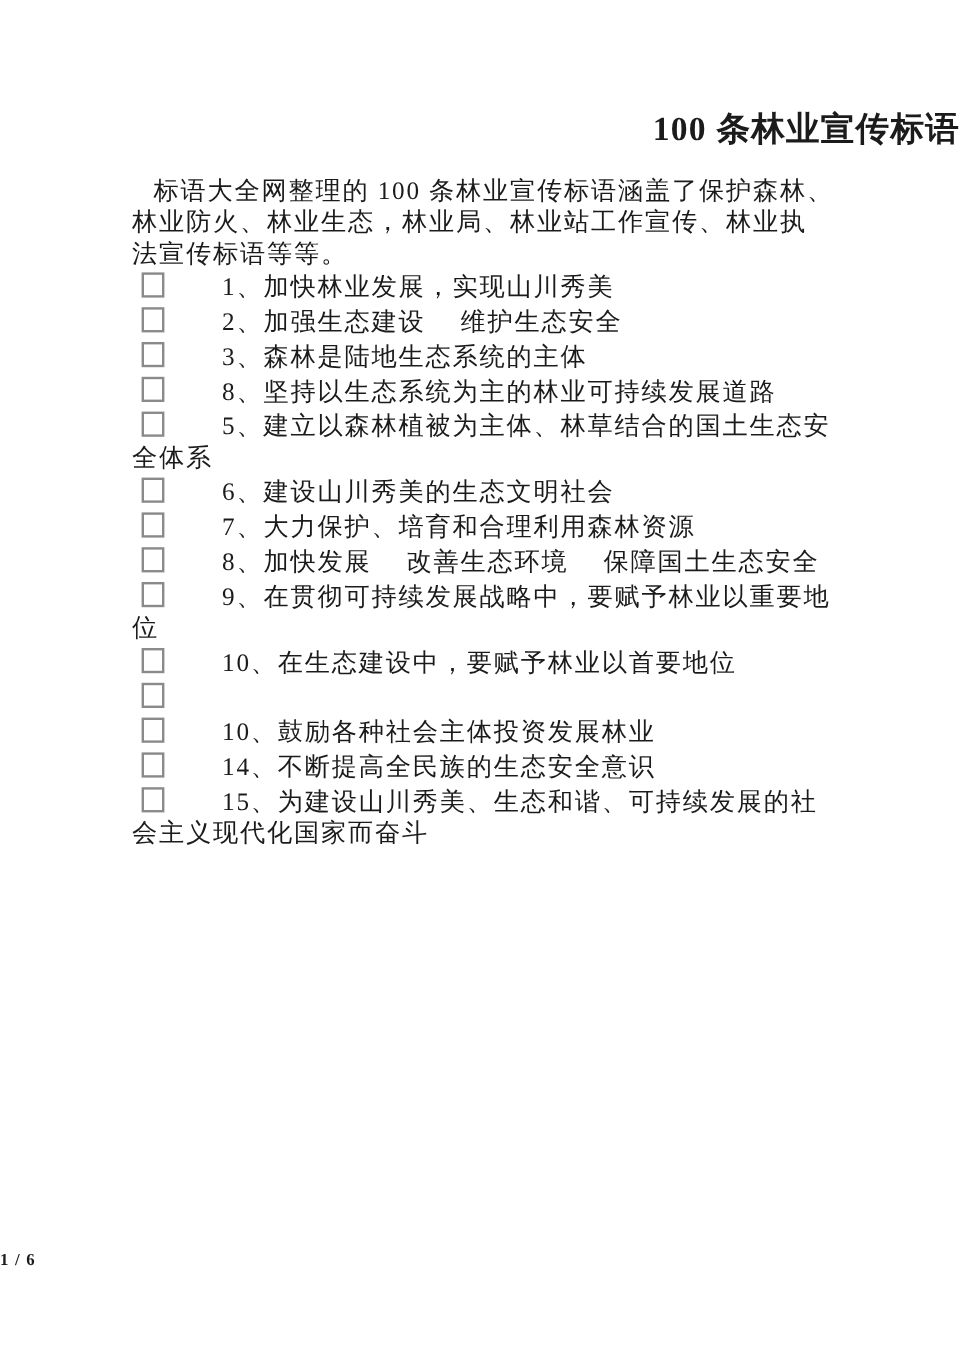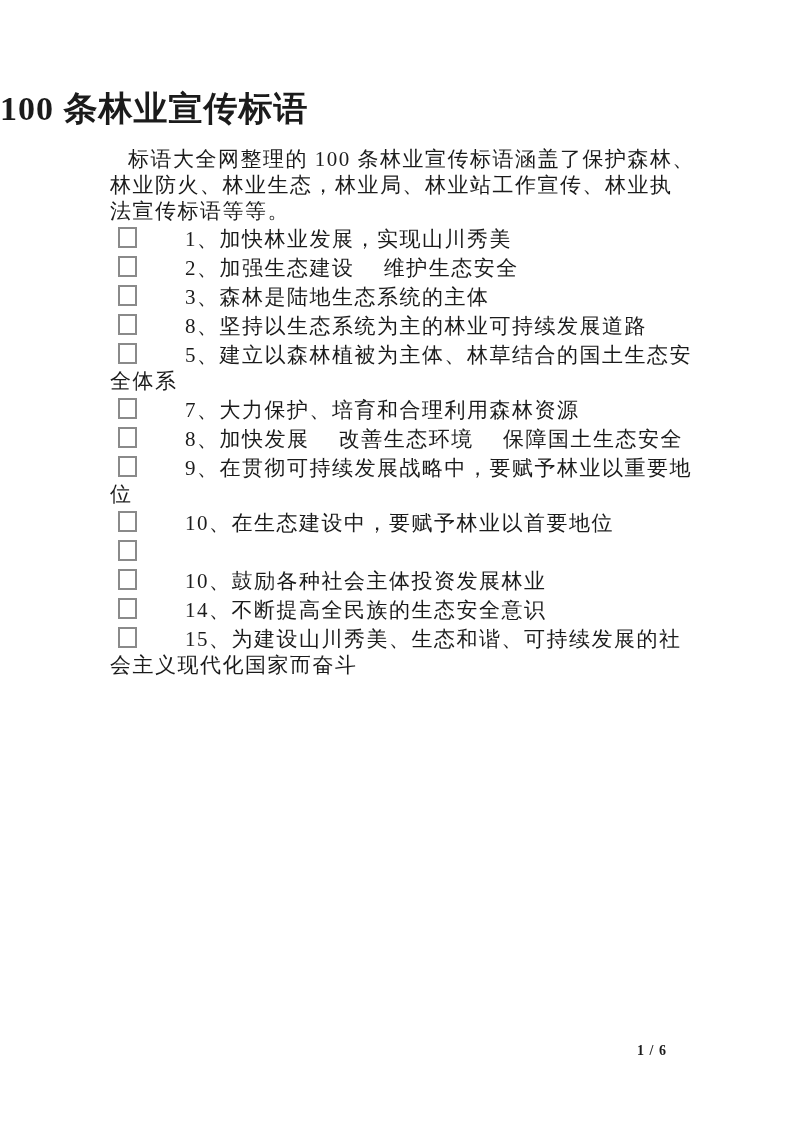--- a/index.html
+++ b/index.html
@@ -11,22 +11,22 @@
   .page {
     position: relative;
     width: 800px; height: 1132px;
     background: #ffffff;
     overflow: hidden;
   }
   .title {
     margin: 0;
     padding-top: 86px;
     line-height: 46px;
-    text-align: left;
-    font-size: 34px;
+    text-align: right;
+    font-size: 28px;
     font-weight: bold;
     letter-spacing: 1px;
   }
   .content {
     width: 598px;
     margin-left: 110px;
     font-size: 21px;
     line-height: 26px;
     letter-spacing: 1.5px;
   }
@@ -46,21 +46,21 @@
     border: 2px solid #8a8a8a;
     background: #ffffff;
     vertical-align: -2px;
   }
   .tab { display: inline-block; width: 48px; }
   .footer {
     position: absolute;
     top: 1041px;
     left: 0;
     width: 667px;
-    text-align: right;
+    text-align: left;
     font-size: 14px;
     font-weight: bold;
     letter-spacing: 1px;
     line-height: 20px;
   }
 </style>
 </head>
 <body>
 
 <div class="page">
@@ -69,20 +69,21 @@
     <p class="intro">标语大全网整理的 100 条林业宣传标语涵盖了保护森林、
 林业防火、林业生态，林业局、林业站工作宣传、林业执
 法宣传标语等等。</p>
     <div id="slogan-list">
         <p class="item"><span class="checkbox"></span><span class="tab"></span><span class="item-text">1、加快林业发展，实现山川秀美</span></p>
         <p class="item"><span class="checkbox"></span><span class="tab"></span><span class="item-text">2、加强生态建设　 维护生态安全</span></p>
         <p class="item"><span class="checkbox"></span><span class="tab"></span><span class="item-text">3、森林是陆地生态系统的主体</span></p>
         <p class="item"><span class="checkbox"></span><span class="tab"></span><span class="item-text">8、坚持以生态系统为主的林业可持续发展道路</span></p>
         <p class="item"><span class="checkbox"></span><span class="tab"></span><span class="item-text">5、建立以森林植被为主体、林草结合的国土生态安
 全体系</span></p>
+        <p class="item"><span class="checkbox"></span><span class="tab"></span><span class="item-text">6、建设山川秀美的生态文明社会</span></p>
         <p class="item"><span class="checkbox"></span><span class="tab"></span><span class="item-text">7、大力保护、培育和合理利用森林资源</span></p>
         <p class="item"><span class="checkbox"></span><span class="tab"></span><span class="item-text">8、加快发展　 改善生态环境　 保障国土生态安全</span></p>
         <p class="item"><span class="checkbox"></span><span class="tab"></span><span class="item-text">9、在贯彻可持续发展战略中，要赋予林业以重要地
 位</span></p>
         <p class="item"><span class="checkbox"></span><span class="tab"></span><span class="item-text">10、在生态建设中，要赋予林业以首要地位</span></p>
         <p class="item"><span class="checkbox"></span><span class="tab"></span></p>
         <p class="item"><span class="checkbox"></span><span class="tab"></span><span class="item-text">10、鼓励各种社会主体投资发展林业</span></p>
         <p class="item"><span class="checkbox"></span><span class="tab"></span><span class="item-text">14、不断提高全民族的生态安全意识</span></p>
         <p class="item"><span class="checkbox"></span><span class="tab"></span><span class="item-text">15、为建设山川秀美、生态和谐、可持续发展的社
 会主义现代化国家而奋斗</span></p>

